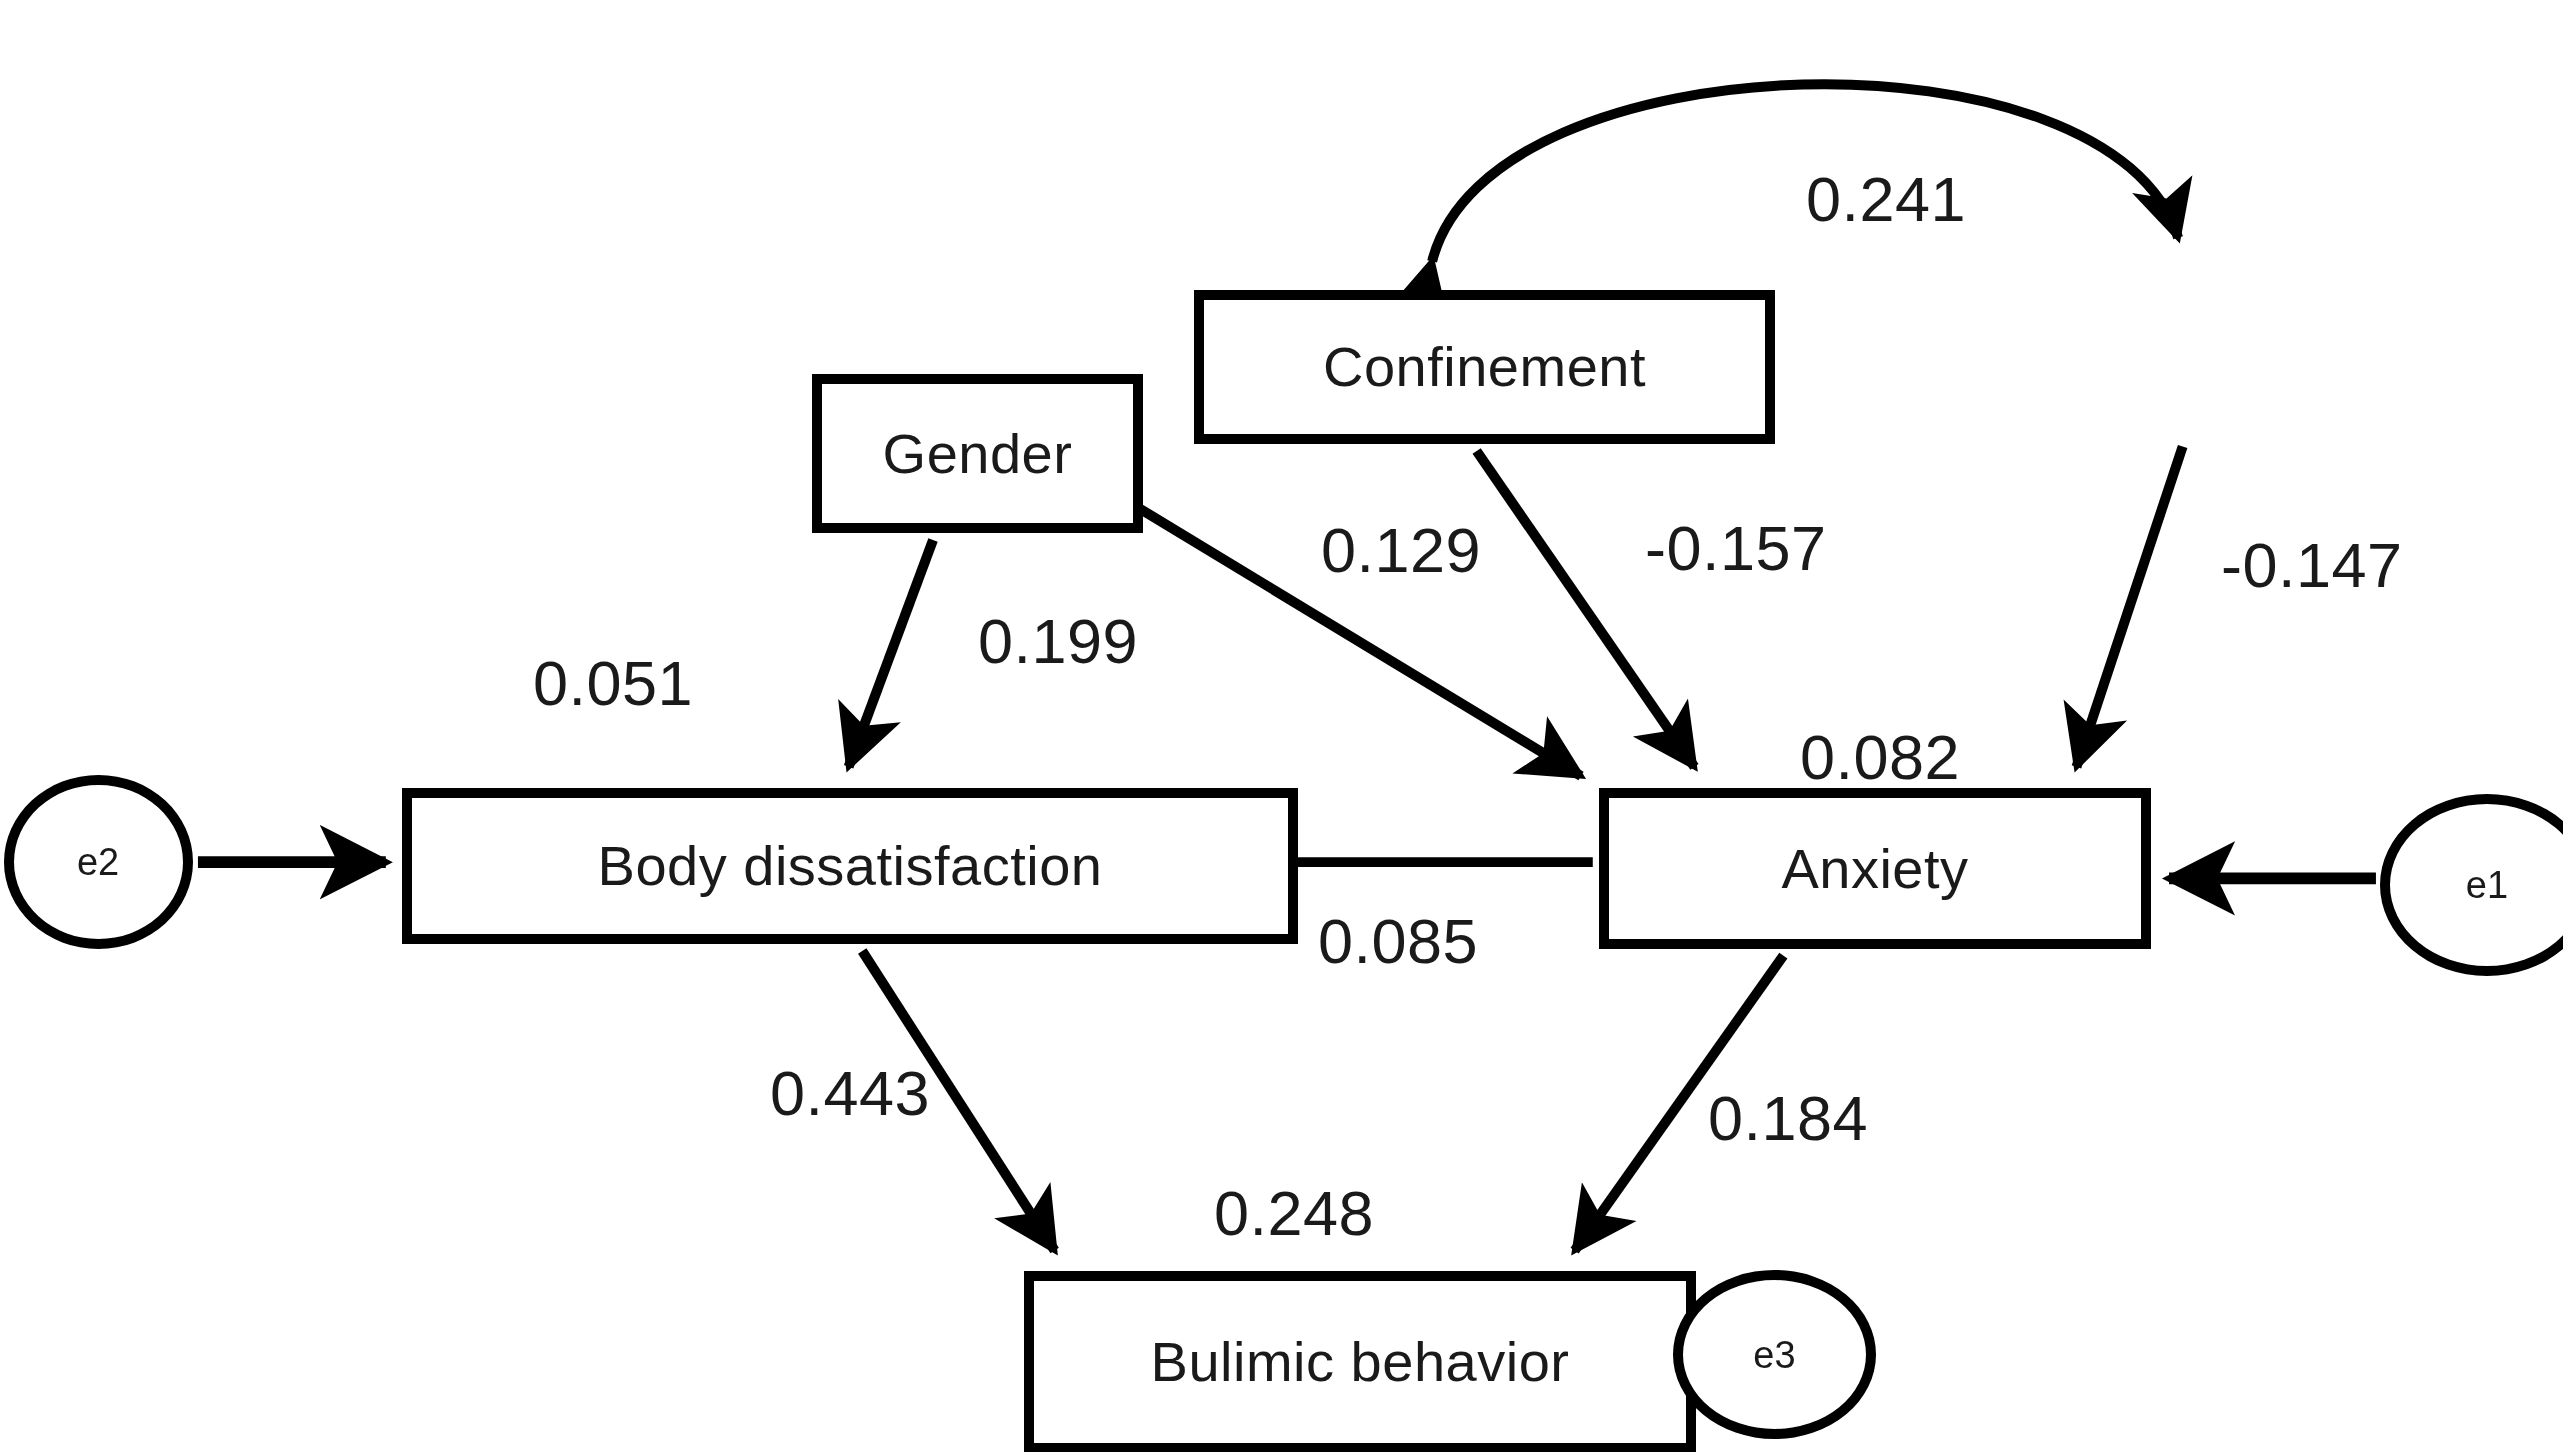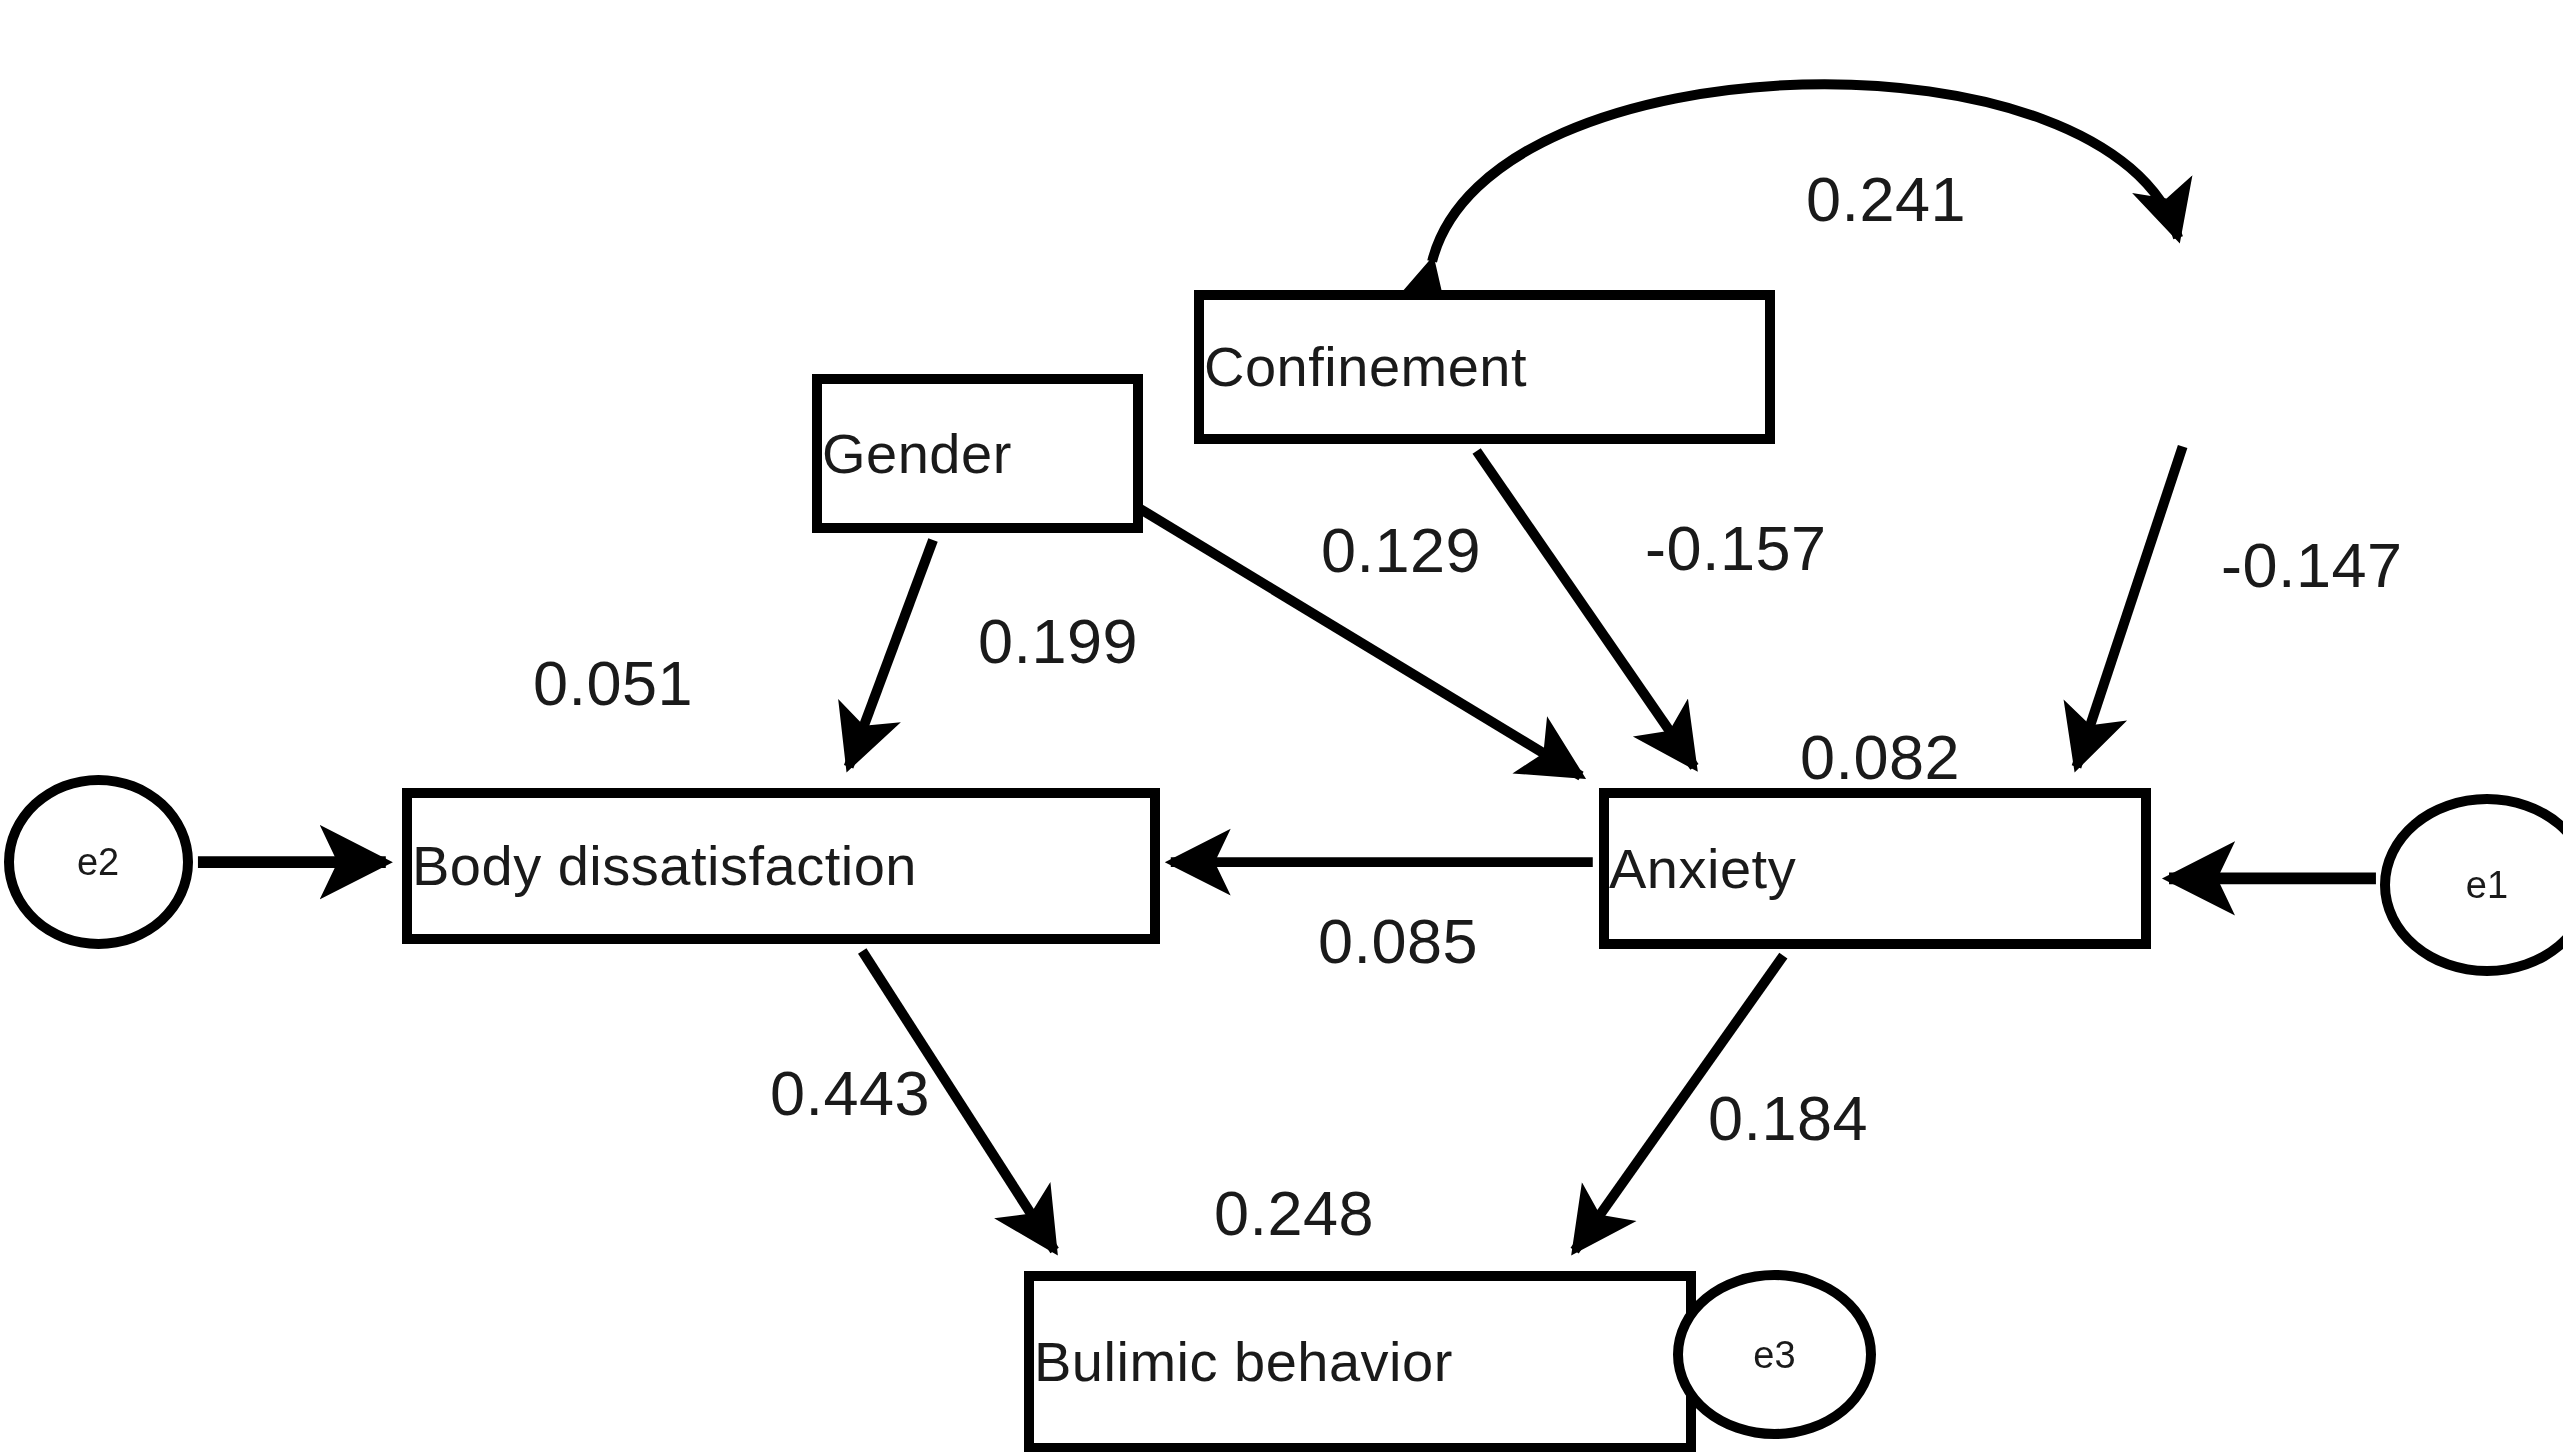--- a/index.html
+++ b/index.html
@@ -24,21 +24,21 @@
     height: 1452px;
     pointer-events: none;
   }
   .node-box {
     position: absolute;
     box-sizing: border-box;
     background: #ffffff;
     border: 10px solid #000000;
     display: flex;
     align-items: center;
-    justify-content: flex-start;
+    justify-content: center;
     z-index: 5;
   }
   .node-box .node-label {
     font-size: 56px;
     color: #1a1a1a;
     letter-spacing: 0.5px;
     line-height: 1;
     white-space: nowrap;
     font-weight: 400;
   }
@@ -108,21 +108,21 @@
 
   <div class="node-box" style="left:1194px; top:290px; width:581px; height:154px;">
     <span class="node-label">Confinement</span>
   </div>
 
 
   <div class="node-box" style="left:812px; top:374px; width:331px; height:159px;">
     <span class="node-label">Gender</span>
   </div>
 
-  <div class="node-box" style="left:402px; top:788px; width:758px; height:156px;">
+  <div class="node-box" style="left:402px; top:788px; width:896px; height:156px;">
     <span class="node-label">Body dissatisfaction</span>
   </div>
 
   <div class="node-box" style="left:1599px; top:788px; width:552px; height:161px;">
     <span class="node-label">Anxiety</span>
   </div>
 
   <div class="node-box" style="left:1024px; top:1271px; width:672px; height:182px;">
     <span class="node-label">Bulimic behavior</span>
   </div>

